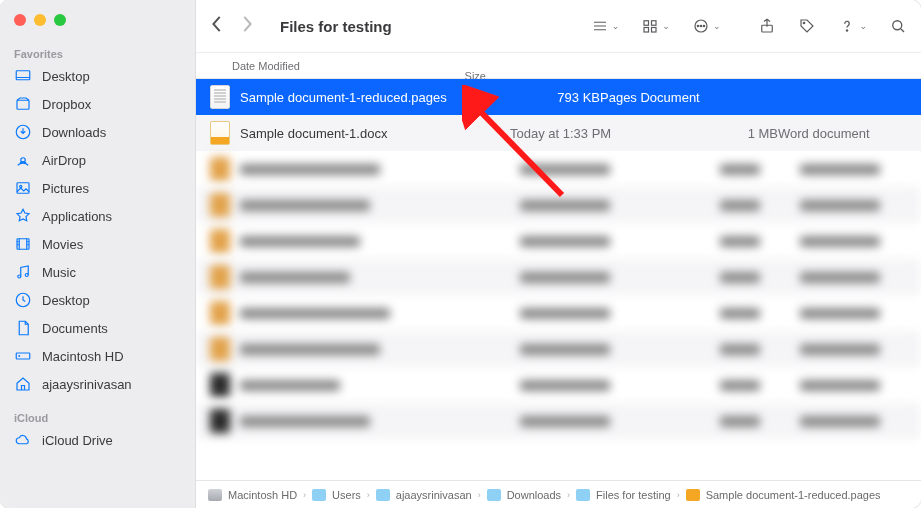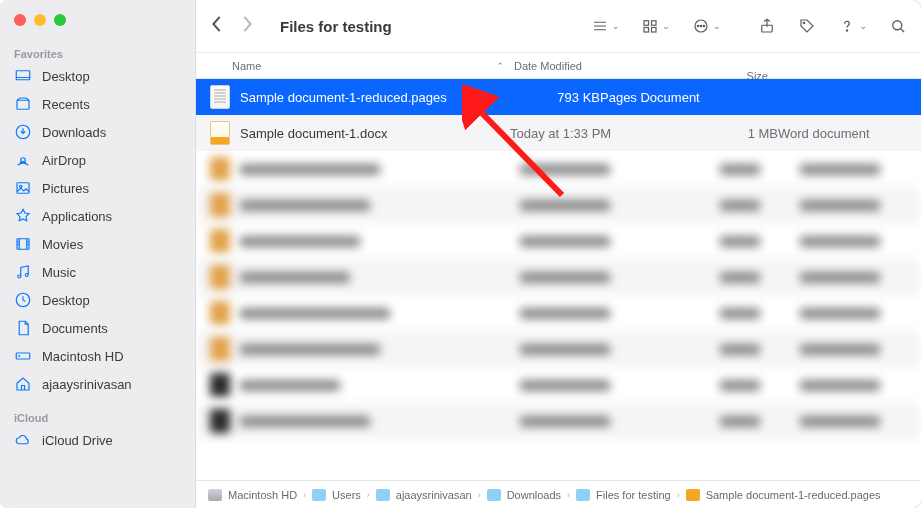--- a/index.html
+++ b/index.html
@@ -95,21 +95,21 @@
         </span>
         <span>Desktop</span>
       </div>
     <div class="fav-item">
         <span class="ic">
           <svg viewBox="0 0 24 24" fill="none" stroke="currentColor" stroke-width="1.6">
             <rect x="4" y="7" width="16" height="12" rx="1"></rect>
             <path d="M4 7l4-3h8l4 3"></path>
           </svg>
         </span>
-        <span>Recents</span>
+        <span>Dropbox</span>
       </div>
     <div class="fav-item">
         <span class="ic">
           <svg viewBox="0 0 24 24" fill="none" stroke="currentColor" stroke-width="1.6">
             <circle cx="12" cy="12" r="9"></circle>
             <path d="M12 7v7m-3-3l3 3 3-3"></path>
           </svg>
         </span>
         <span>Downloads</span>
       </div>
@@ -266,24 +266,20 @@
         <span class="tbtn">
             <svg viewBox="0 0 24 24" fill="none" stroke="currentColor" stroke-width="1.8">
               <circle cx="11" cy="11" r="6"></circle>
               <path d="M20 20l-4-4"></path>
             </svg>
           </span>
       </div>
     </div>
 
     <div class="cols">
-      <div class="col-name">
-          <span>Name</span>
-          <span class="sort-caret">⌃</span>
-        </div>
       <div class="col-date">Date Modified</div>
       <div class="col-size">Size</div>
       <div class="col-kind">Kind</div>
     </div>
 
     <div class="rows">
       <div class="row selected">
         <div class="file-ic pages"></div>
         <div class="r-name">Sample document-1-reduced.pages</div>
         <div class="r-size">793 KB</div>

